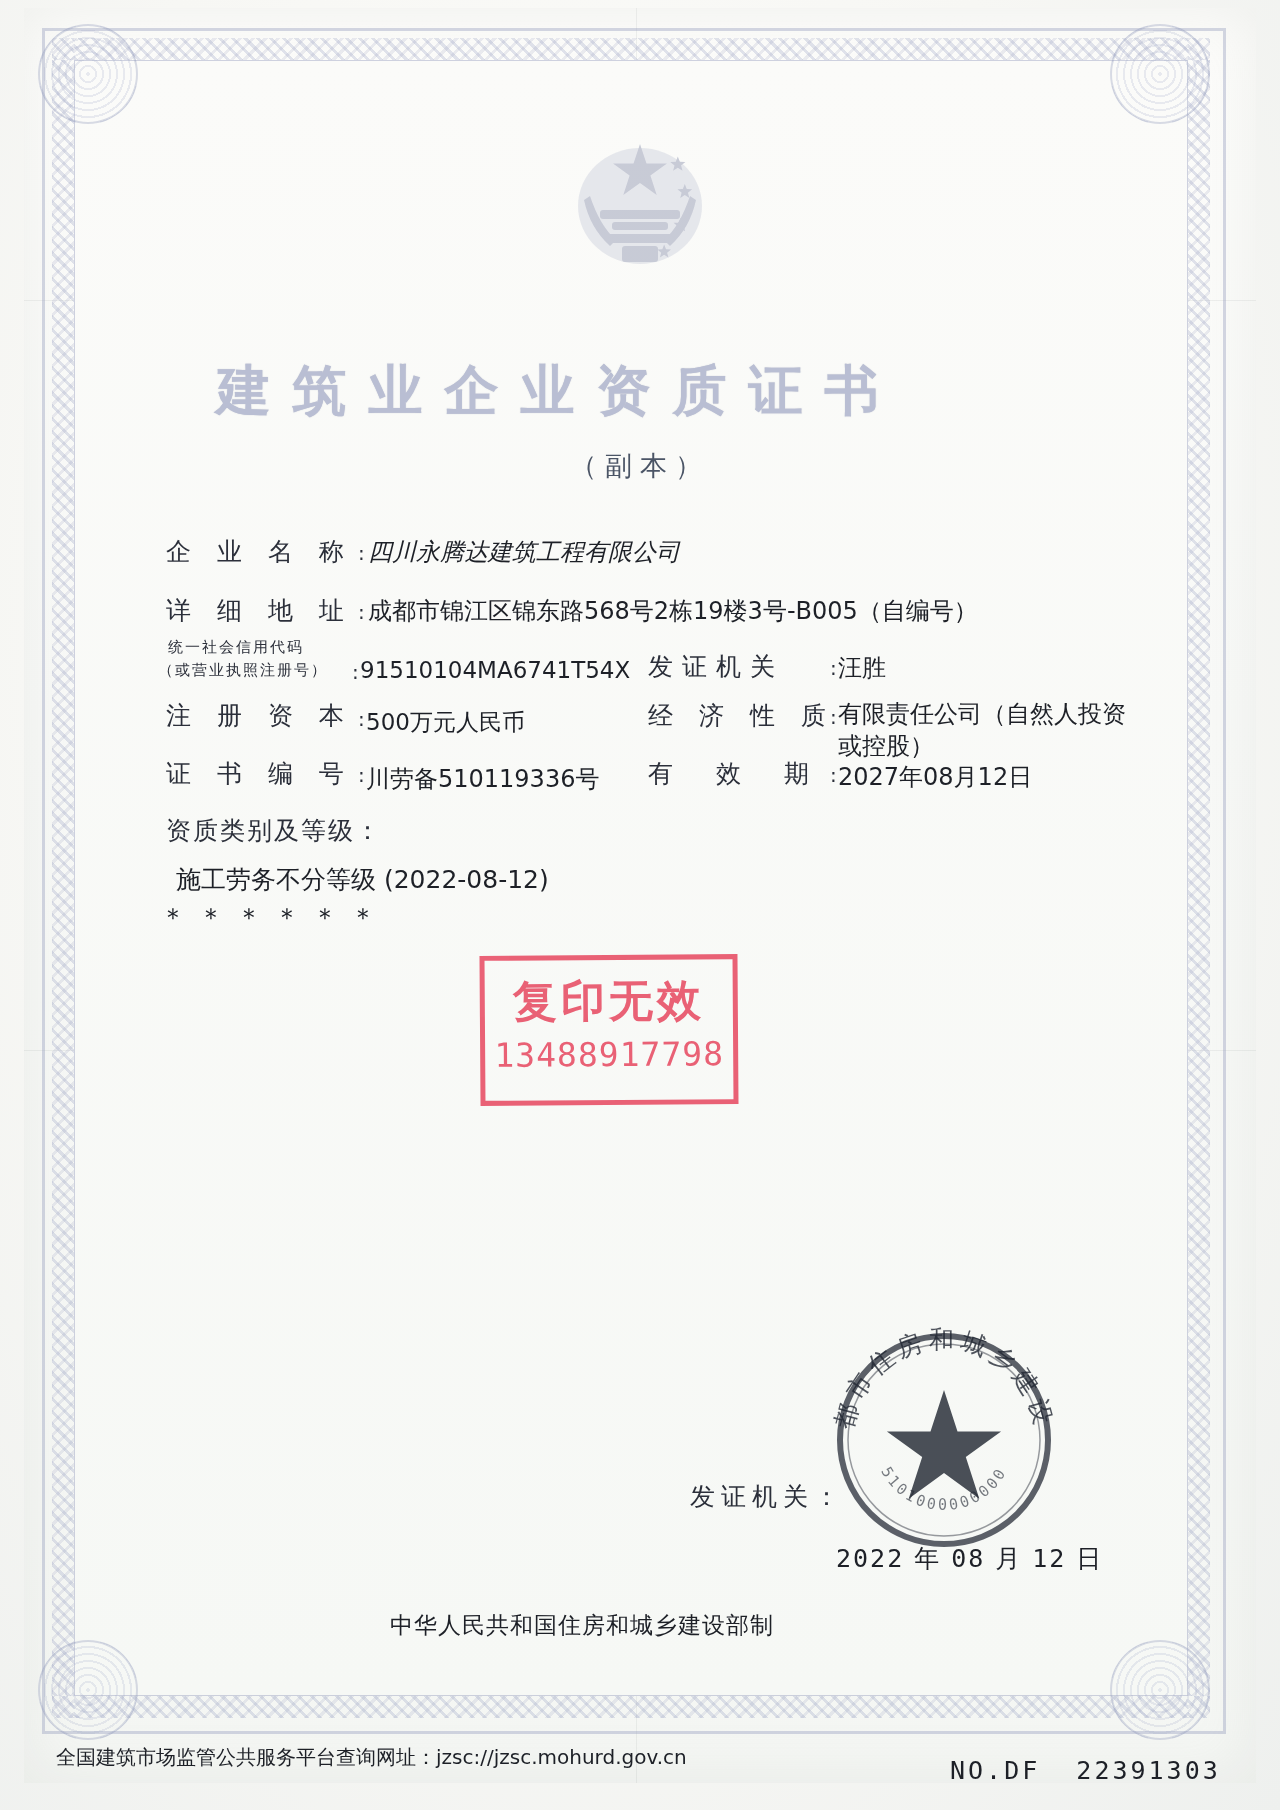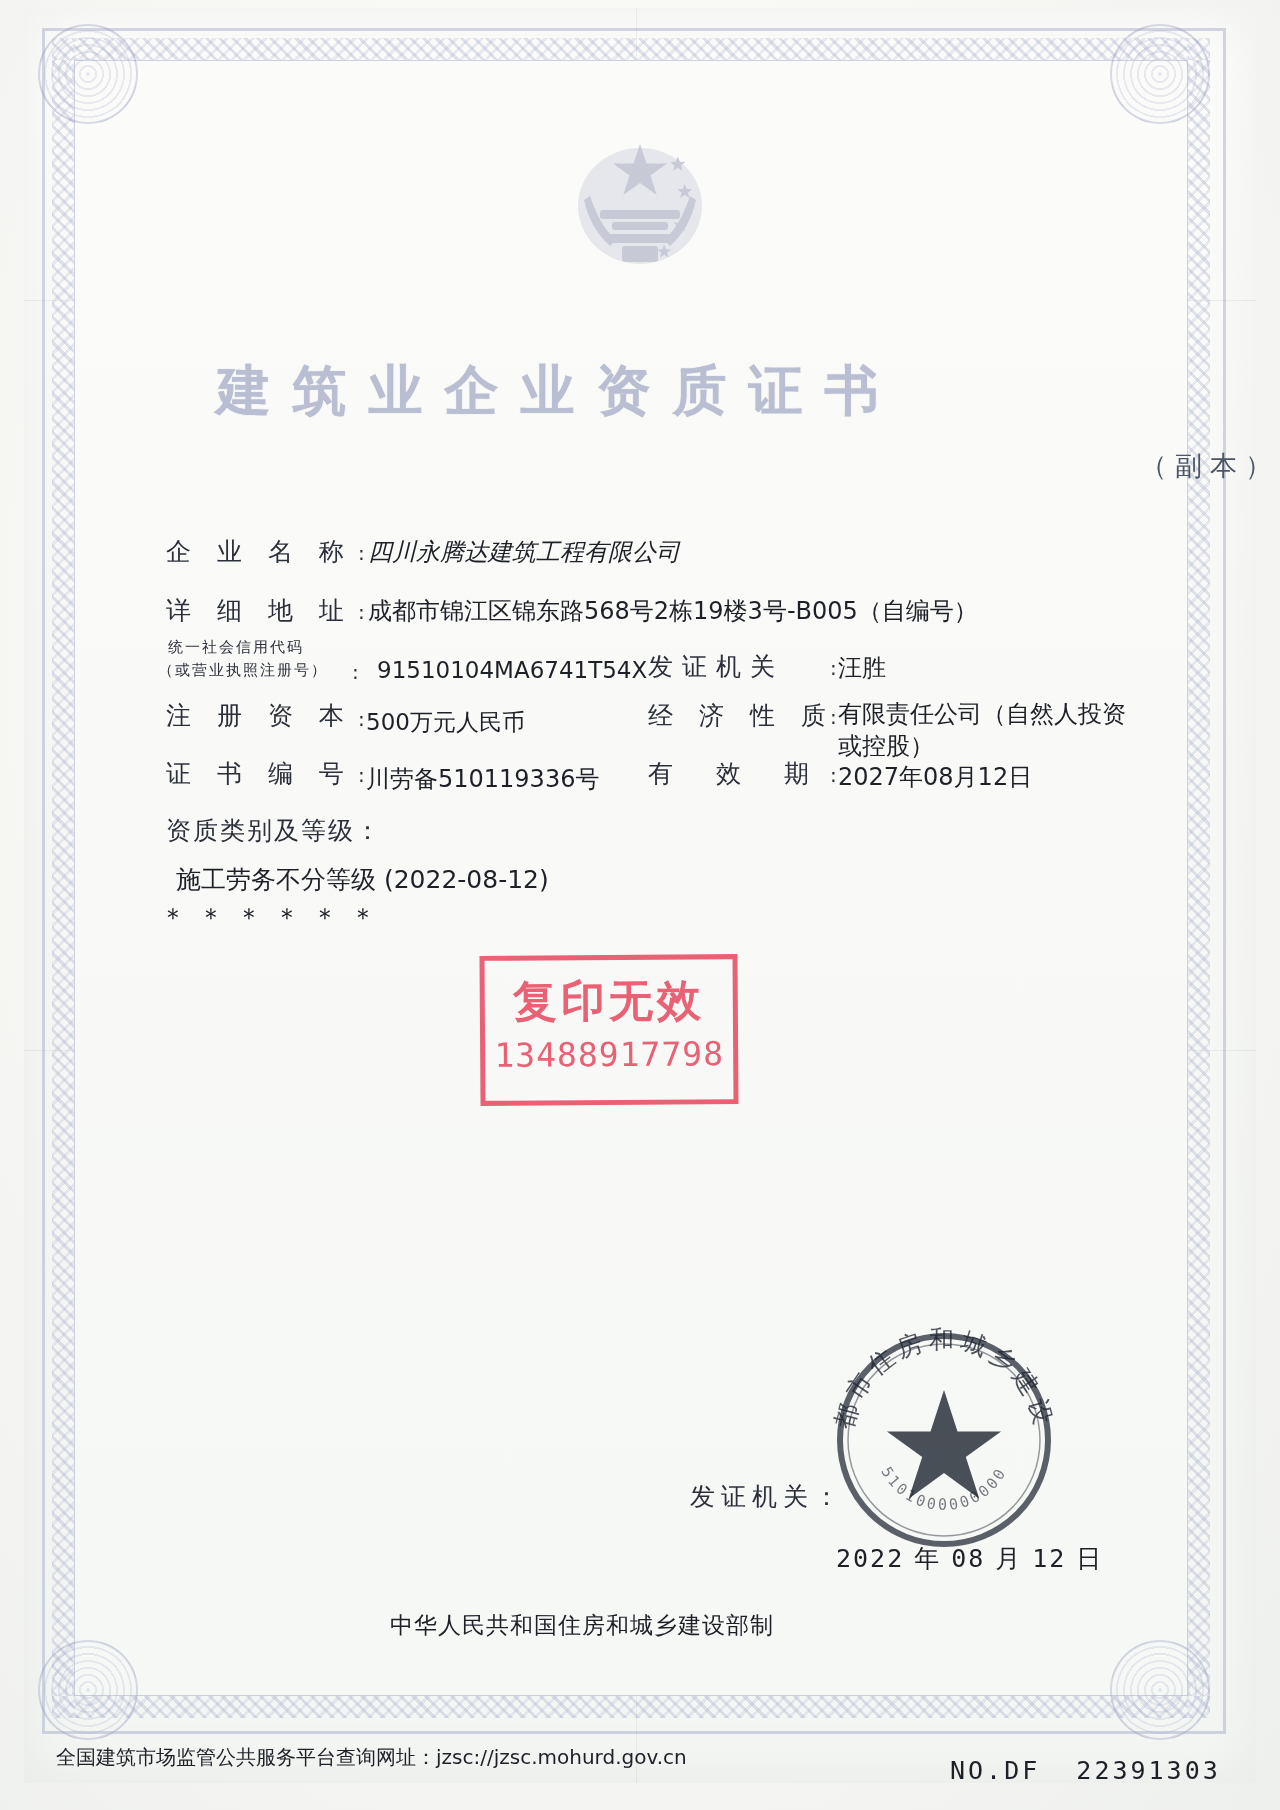--- a/index.html
+++ b/index.html
@@ -107,21 +107,21 @@
     font-size: 54px;
     font-weight: bold;
     letter-spacing: 22px;
     color: #b9bed3;
     text-shadow: 0 0 1px rgba(120,128,160,.5);
   }
   #sub-title {
     position: absolute;
     left: 0; top: 448px;
     width: 1280px;
-    text-align: right;
+    text-align: center;
     font-family: "DejaVu Sans", "Liberation Sans", sans-serif;
     font-size: 27px;
     letter-spacing: 8px;
     color: #4b5566;
   }
 
   
   .field-label {
     position: absolute;
     font-family: "DejaVu Sans", "Liberation Sans", sans-serif;
@@ -283,21 +283,21 @@
   <div class="field-colon" style="left:358px; top:541px;">:</div>
   <div class="field-value" style="left:368px; top:537px;font-style:italic;">四川永腾达建筑工程有限公司</div>
 
   <div class="field-label" style="left:166px; top:594px;">详 细 地 址</div>
   <div class="field-colon" style="left:358px; top:600px;">:</div>
   <div class="field-value" style="left:368px; top:596px;">成都市锦江区锦东路568号2栋19楼3号-B005（自编号）</div>
 
   <div class="small-label" style="left:168px; top:638px;">统一社会信用代码</div>
   <div class="small-label" style="left:158px; top:661px;">（或营业执照注册号）</div>
   <div class="field-colon" style="left:352px; top:660px;">:</div>
-  <div class="field-value" style="left:360px; top:655px; font-size:23px;margin-left:17px;">91510104MA6741T54X</div>
+  <div class="field-value" style="left:360px; top:655px; font-size:23px;">91510104MA6741T54X</div>
 
   <div class="field-label" style="left:648px; top:650px;">发证机关</div>
   <div class="field-colon" style="left:830px; top:656px;">:</div>
   <div class="field-value" style="left:838px; top:653px;">汪胜</div>
 
   <div class="field-label" style="left:166px; top:699px;">注 册 资 本</div>
   <div class="field-colon" style="left:358px; top:707px;">:</div>
   <div class="field-value" style="left:366px; top:707px; font-size:23px;">500万元人民币</div>
 
   <div class="field-label" style="left:648px; top:699px;">经 济 性 质</div>

